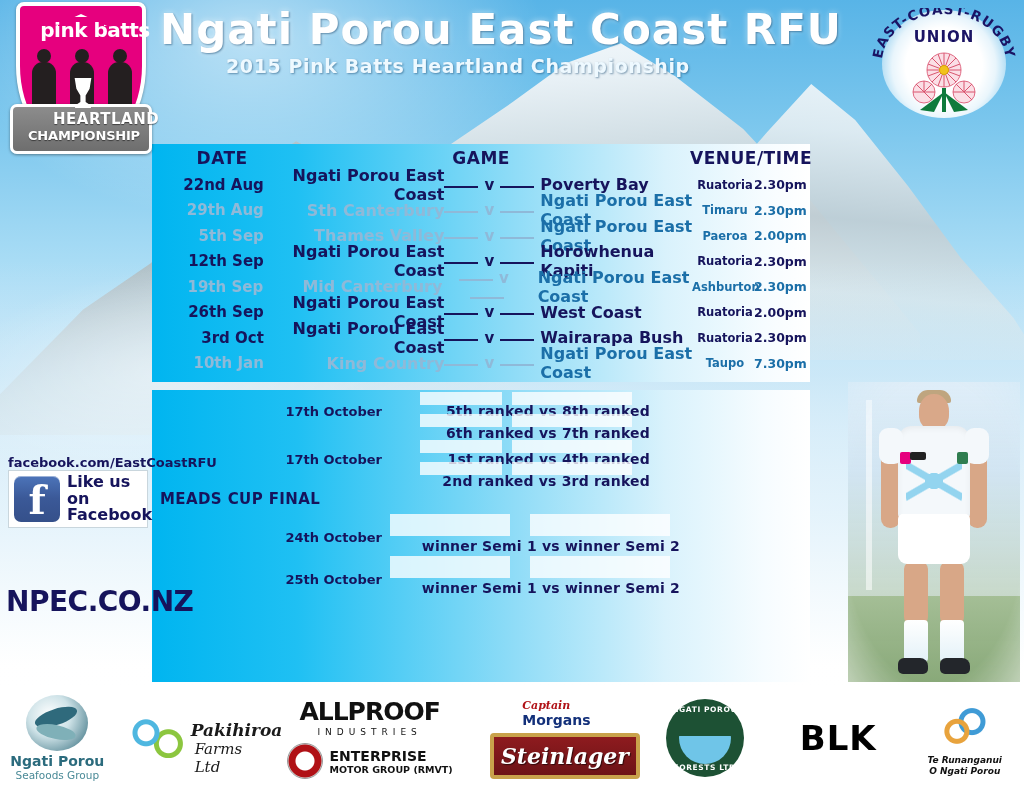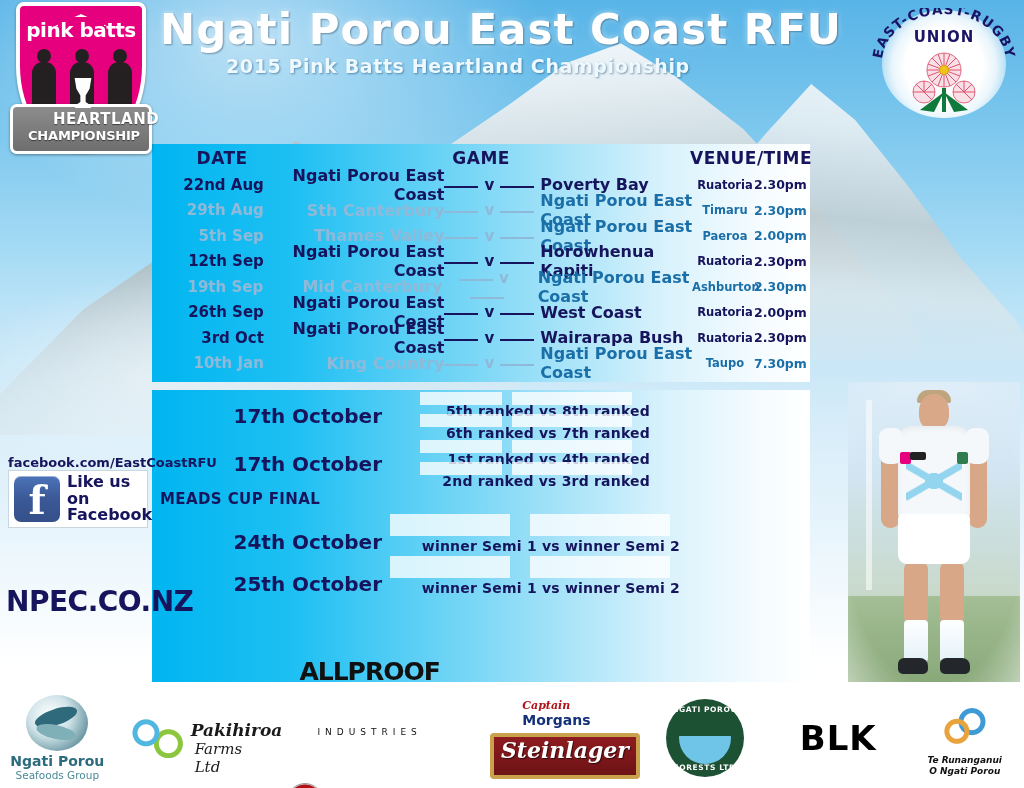--- a/index.html
+++ b/index.html
@@ -70,21 +70,21 @@
     z-index: 7;
   }
   .pb-shield {
     position: absolute; left: 6px; top: 0px; width: 130px; height: 150px;
     background: #e6007e;
     border: 4px solid #ffffff;
     border-radius: 8px 8px 62px 62px / 8px 8px 86px 86px;
     box-shadow: 0 1px 3px rgba(0,0,0,.35);
   }
   .pb-word {
-    position: absolute; left: 0; top: 16px; width: 142px;
+    position: absolute; left: 14px; top: 16px; width: 142px;
     text-align: center; color: #ffffff;
     font-family: "DejaVu Sans", sans-serif;
     font-weight: bold; font-size: 20px; letter-spacing: -.5px;
   }
   .pb-roof {
     position: absolute; left: 45px; top: 12px; width: 52px; height: 12px;
     border-top: 3px solid #fff; border-left: 3px solid #fff; border-right: 3px solid #fff;
     clip-path: polygon(0% 100%, 50% 0%, 100% 100%);
   }
   .pb-figs { position: absolute; left: 22px; top: 46px; width: 100px; height: 62px; }
@@ -195,21 +195,21 @@
 
   
   .fin-title {
     font-family: "DejaVu Sans", sans-serif; font-weight: bold; font-size: 15px;
     color: #16145c; letter-spacing: .4px; padding-left: 8px; height: 26px;
     display: flex; align-items: center;
   }
   .fin-body { position: relative; }
   .fin-date {
     position: absolute; left: 60px; width: 170px; text-align: right;
-    font-family: "DejaVu Sans", sans-serif; font-weight: bold; font-size: 20px; color: #16145c;
+    font-family: "DejaVu Sans", sans-serif; font-weight: bold; font-size: 13px; color: #16145c;
   }
   .slot-grp { position: absolute; }
   .slot-line { position: relative; height: 22px; }
   .slot-box {
     position: absolute; top: 0; height: 13px;
     background: rgba(255,255,255,.78);
   }
   .slot-cap {
     position: absolute; top: 11px; width: 100%; text-align: right;
     font-family: "DejaVu Sans", sans-serif; font-weight: bold;
@@ -294,21 +294,21 @@
   
   .sponsors {
     position: absolute; left: 0; top: 688px; width: 1024px; height: 100px;
     background: #ffffff; z-index: 6;
     display: flex; align-items: center;
   }
   .sp { position: relative; height: 96px; display: flex; flex-direction: column;
         align-items: center; justify-content: center; }
   .sp-np    { width: 108px; margin-left: 4px; }
   .sp-paki  { width: 148px; margin-left: 8px; }
-  .sp-allp  { width: 196px; margin-left: 8px; gap: 40px; }
+  .sp-allp  { width: 196px; margin-left: 8px; }
   .sp-stein { width: 160px; margin-left: 10px; }
   .sp-for   { width: 110px; margin-left: 14px; }
   .sp-blk   { width: 120px; margin-left: 20px; }
   .sp-trnp  { width: 120px; margin-left: 8px; }
 
   .np-mark { width: 62px; height: 56px; border-radius: 50%;
              background: radial-gradient(circle at 38% 36%, #ffffff 0%, #cfe3e8 40%, #6f9aa6 75%, #3e6b78 100%);
              position: relative; overflow: hidden; }
   .np-mark::before { content: ""; position: absolute; left: 8px; top: 14px; width: 44px; height: 16px;
              border-radius: 50%; background: #2f6a7c; transform: rotate(-18deg); }
@@ -338,21 +338,21 @@
   .ent-t2 { font-family: "DejaVu Sans", sans-serif; font-weight: bold; font-size: 9.5px; color: #111; }
 
   .cm-box { background: #fff; padding: 1px 6px; }
   .cm-t1 { font-family: "DejaVu Serif", serif; font-style: italic; font-weight: bold;
            font-size: 11px; color: #b01116; }
   .cm-t2 { font-family: "DejaVu Sans", sans-serif; font-weight: bold; font-size: 14px; color: #13307a; }
   .stein-box {
     width: 150px; height: 46px; margin-top: 4px;
     background: linear-gradient(to bottom, #8e1b1f, #6d1316);
     border: 4px solid #c9a24b; border-radius: 4px;
-    display: flex; justify-content: center; margin-left: 17px;
+    display: flex; align-items: center; justify-content: center; margin-left: 17px;
   }
   .stein-t { font-family: "DejaVu Serif", serif; font-weight: bold; font-style: italic;
              font-size: 22px; color: #fff; text-shadow: 1px 1px 1px rgba(0,0,0,.6); }
 
   .for-mark { width: 78px; height: 78px; border-radius: 50%;
     background: #1d5134; position: relative; display: flex; align-items: center; justify-content: center; }
   .for-inner { width: 52px; height: 52px; border-radius: 50%;
     background: linear-gradient(to bottom, #1d5134 0 46%, #6fc5e8 46% 100%); }
   .for-top { position: absolute; top: 6px; left: 0; width: 78px; text-align: center;
     font-family: "DejaVu Sans", sans-serif; font-weight: bold; font-size: 7.5px; color: #fff; letter-spacing: .6px; }

